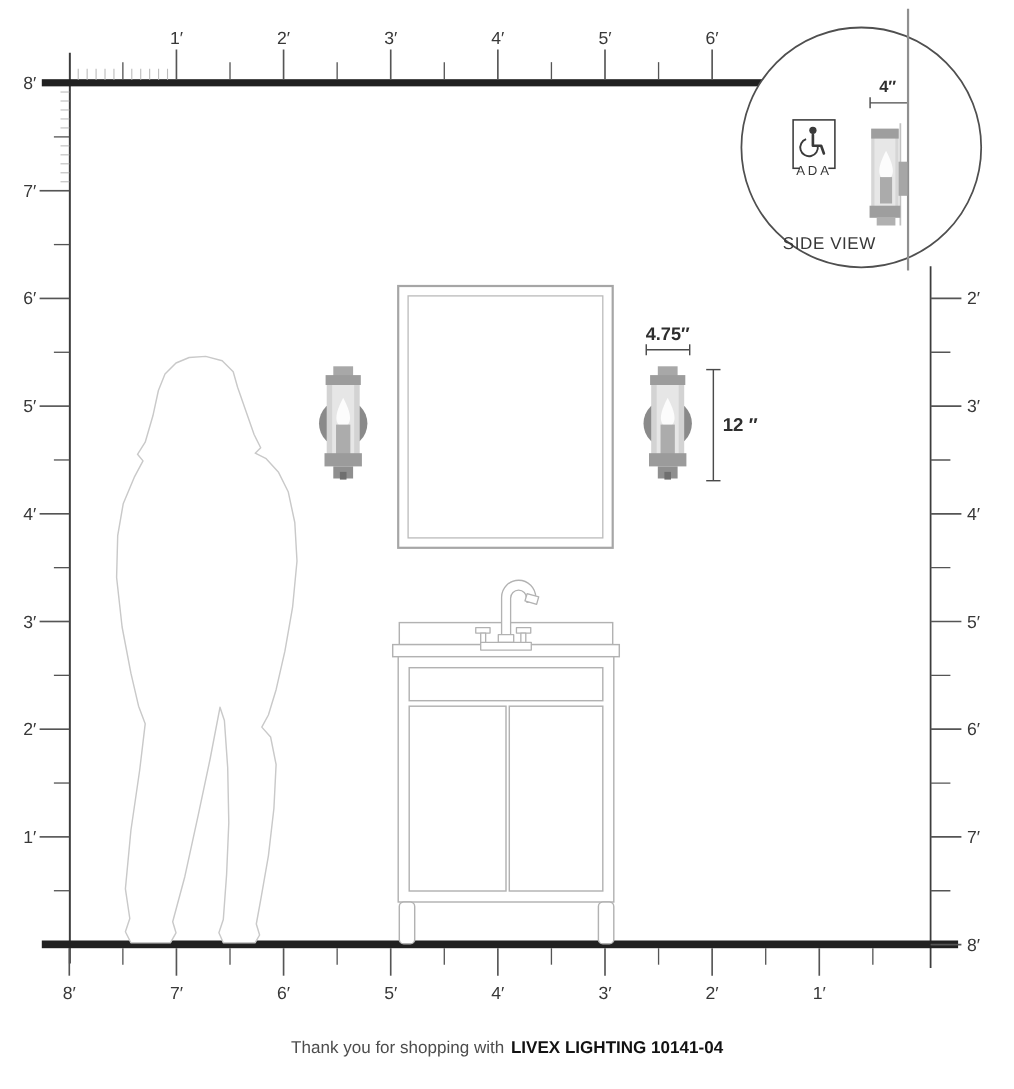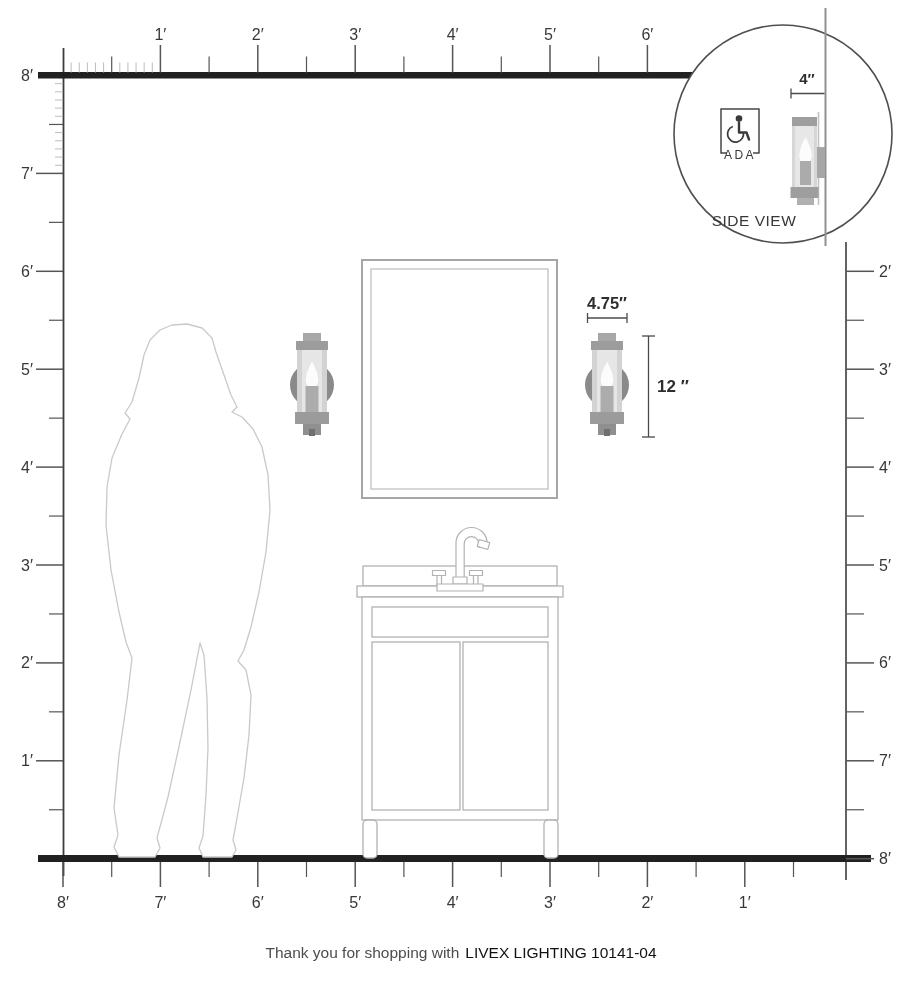--- a/index.html
+++ b/index.html
@@ -3,21 +3,21 @@
 <meta charset="utf-8">
 <style>
   html,body{margin:0;padding:0;background:#ffffff;}
   .canvas{position:relative;width:922px;height:990px;background:#fff;overflow:hidden;
           font-family:"Liberation Sans","DejaVu Sans",sans-serif;}
   svg{position:absolute;left:0;top:0;}
   svg text{font-family:"Liberation Sans","DejaVu Sans",sans-serif;fill:#383838;}
   .dim-text{font-weight:600;fill:#2e2e2e;}
   .footer{position:absolute;left:0;top:944px;width:922px;text-align:center;
           font-size:15.5px;color:#4d4d4d;}
-  .footer .brand{font-weight:normal;color:#121212;margin-left:6px;}
+  .footer .brand{font-weight:bold;color:#121212;margin-left:6px;}
 </style>
 </head>
 <body>
 
 <div class="canvas">
 <svg id="scene" width="922" height="990" viewBox="0 0 922 990">
 
   <defs>
     <path id="flame" d="M0,-24 C3.5,-17 6.2,-11 6.2,-5.5 C6.2,-0.5 3.2,2.5 0,2.5 C-3.2,2.5 -6.2,-0.5 -6.2,-5.5 C-6.2,-11 -3.5,-17 0,-24 Z"></path>
     <g id="sconce-front">

